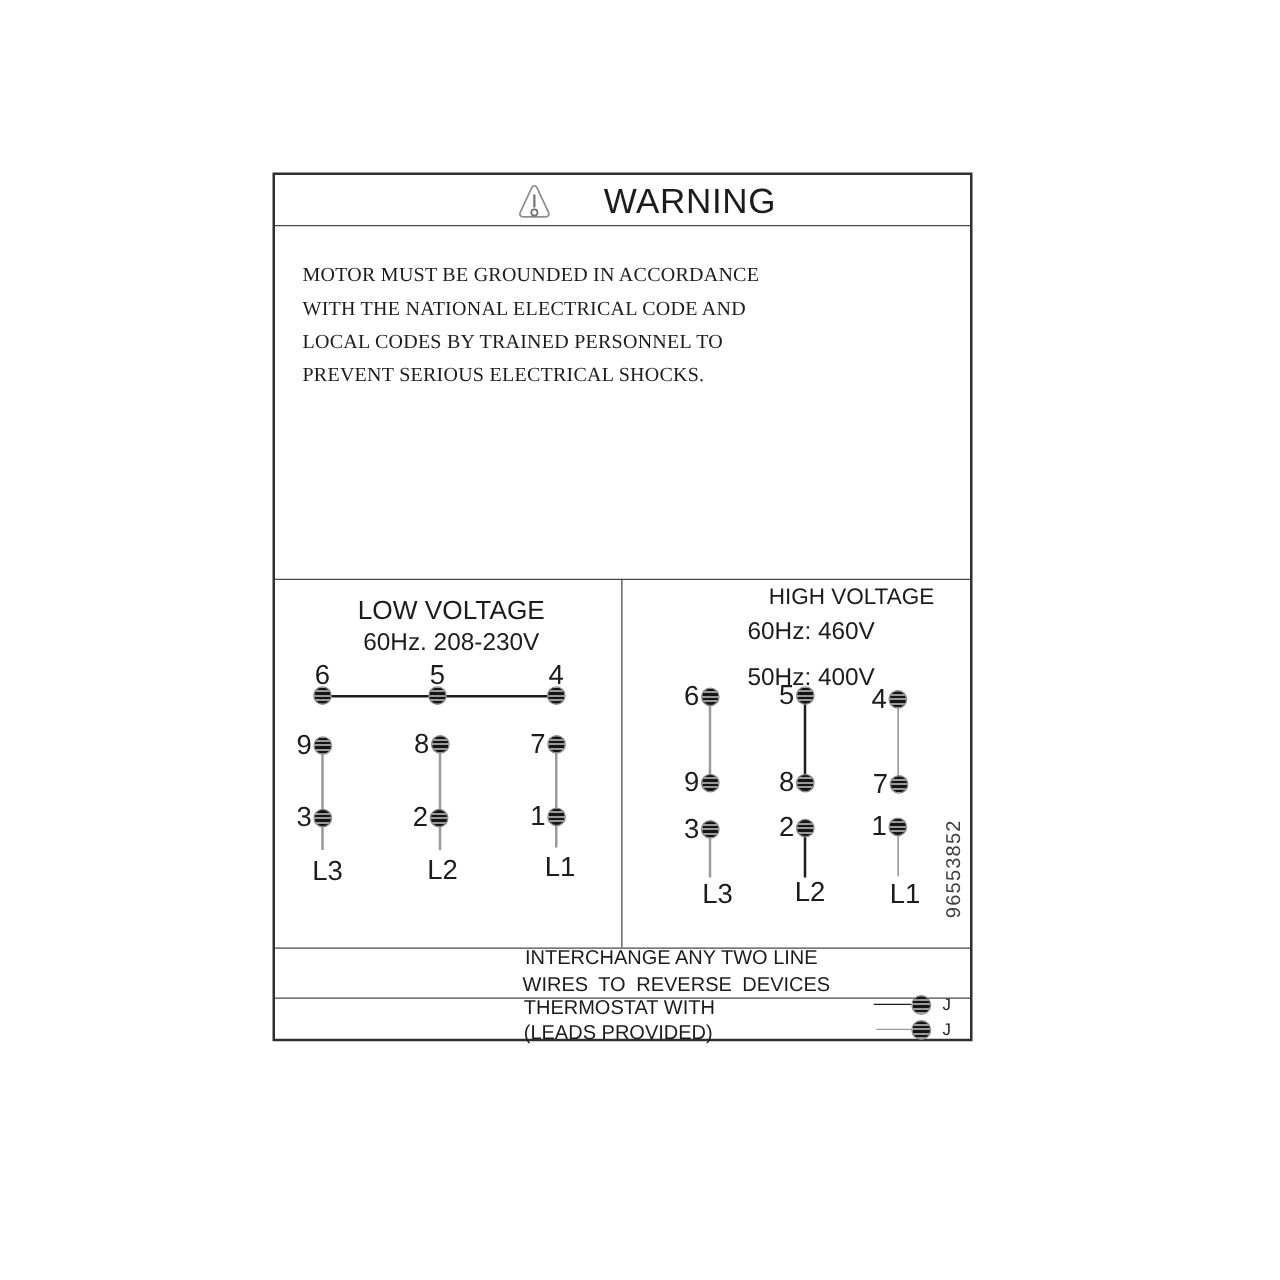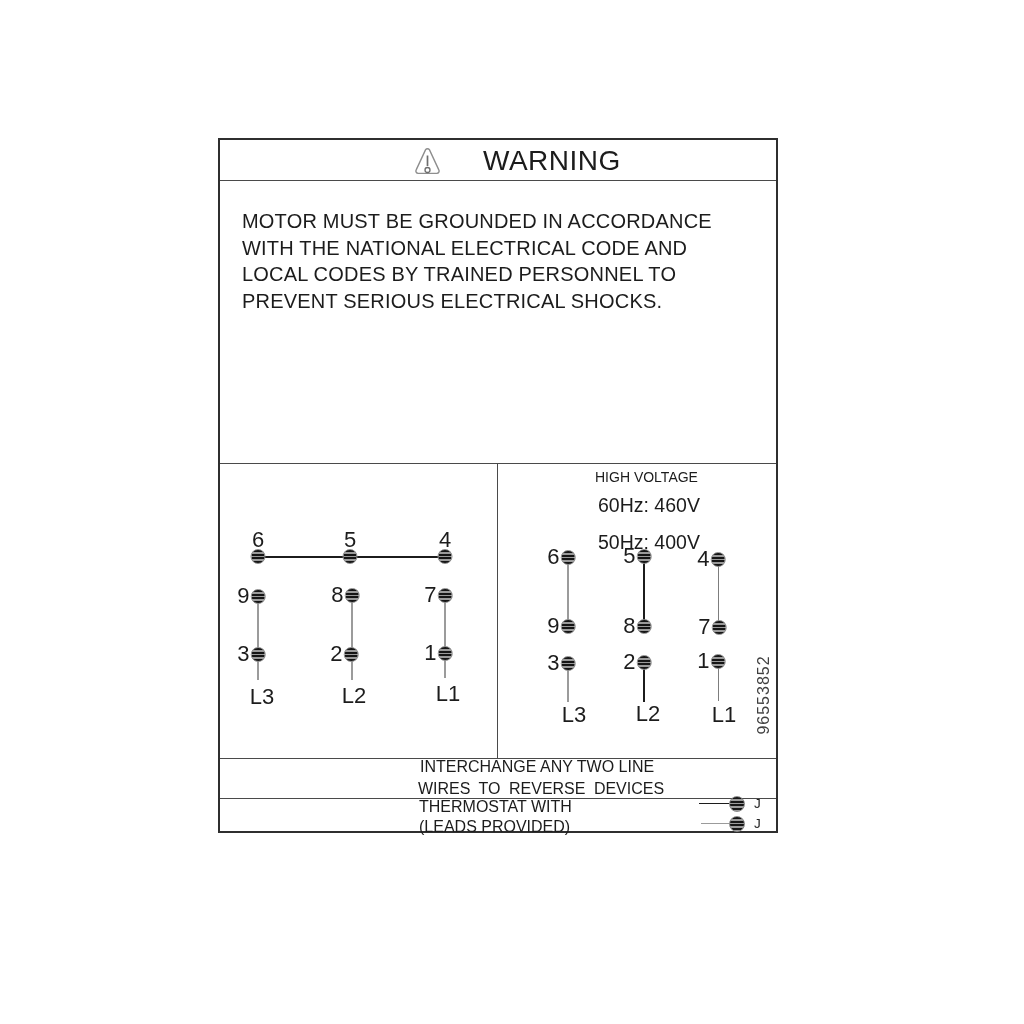--- a/index.html
+++ b/index.html
@@ -13,26 +13,26 @@
   }
   
   .hdiv { position: absolute; left: 0; right: 0; height: 1px; background: #4a4a4a; }
   .vdiv { position: absolute; left: 277px; top: 323px; width: 1px; height: 295px; background: #4a4a4a; }
   
   .warn-icon { position: absolute; left: 194px; top: 6px; width: 27px; height: 31px; }
   .warn-title { position: absolute; left: 263px; top: 7px; font-size: 28px; line-height: 28px; letter-spacing: 0.5px; }
   
   .para {
     position: absolute; left: 22px; width: 480px; white-space: pre-line;
-    font-size: 20px; line-height: 26.5px; letter-spacing: 0.2px;
+    font-size: 16px; line-height: 26.5px; letter-spacing: 0.2px; font-family: Liberation Serif, serif;
   }
   
   .lv-title  { position: absolute; left: 5px;  width: 272px; top: 338px; text-align: center; font-size: 21px; line-height: 22px; }
   .lv-sub    { position: absolute; left: 5px;  width: 272px; top: 364px; text-align: center; font-size: 19.5px; line-height: 21px; }
-  .hv-title  { position: absolute; left: 375px; top: 326px; font-size: 14px; line-height: 22px; }
+  .hv-title  { position: absolute; left: 395px; top: 326px; font-size: 18px; line-height: 22px; }
   .hv-sub    { position: absolute; left: 378px; font-size: 19.5px; line-height: 21px; }
   
   .hl { position: absolute; height: 1.5px; background: #1c1c1c; }
   .vl { position: absolute; width: 1.5px; background: #9b9b9b; }
   .vl.black { background: #1c1c1c; }
   .vl.dgray { background: #7d7d7d; }
   .hl.gray  { background: #9b9b9b; }
   
   .circ {
     display: inline-block; width: 15px; height: 15px; border-radius: 50%;
@@ -72,20 +72,22 @@
     <div class="hdiv" style="top:40px"></div>
 
     <div class="para" style="top:68px">MOTOR MUST BE GROUNDED IN ACCORDANCE
 WITH THE NATIONAL ELECTRICAL CODE AND
 LOCAL CODES BY TRAINED PERSONNEL TO
 PREVENT SERIOUS ELECTRICAL SHOCKS.</div>
 
     <div class="hdiv" style="top:323px"></div>
     <div class="vdiv"></div>
 
+    <div class="lv-title">LOW VOLTAGE</div>
+    <div class="lv-sub">60Hz. 208-230V</div>
 
     <div class="hl" style="left:38px; top:416px; width:187px"></div>
     <div class="vl" style="left:37px;  top:456px; height:84px"></div>
     <div class="vl" style="left:131px; top:455px; height:85px"></div>
     <div class="vl" style="left:224px; top:455px; height:83px"></div>
 
     <div class="term above" style="left:38px;  top:391px">
       <span class="num">6</span>
         <span class="circ"></span>
     </div>

